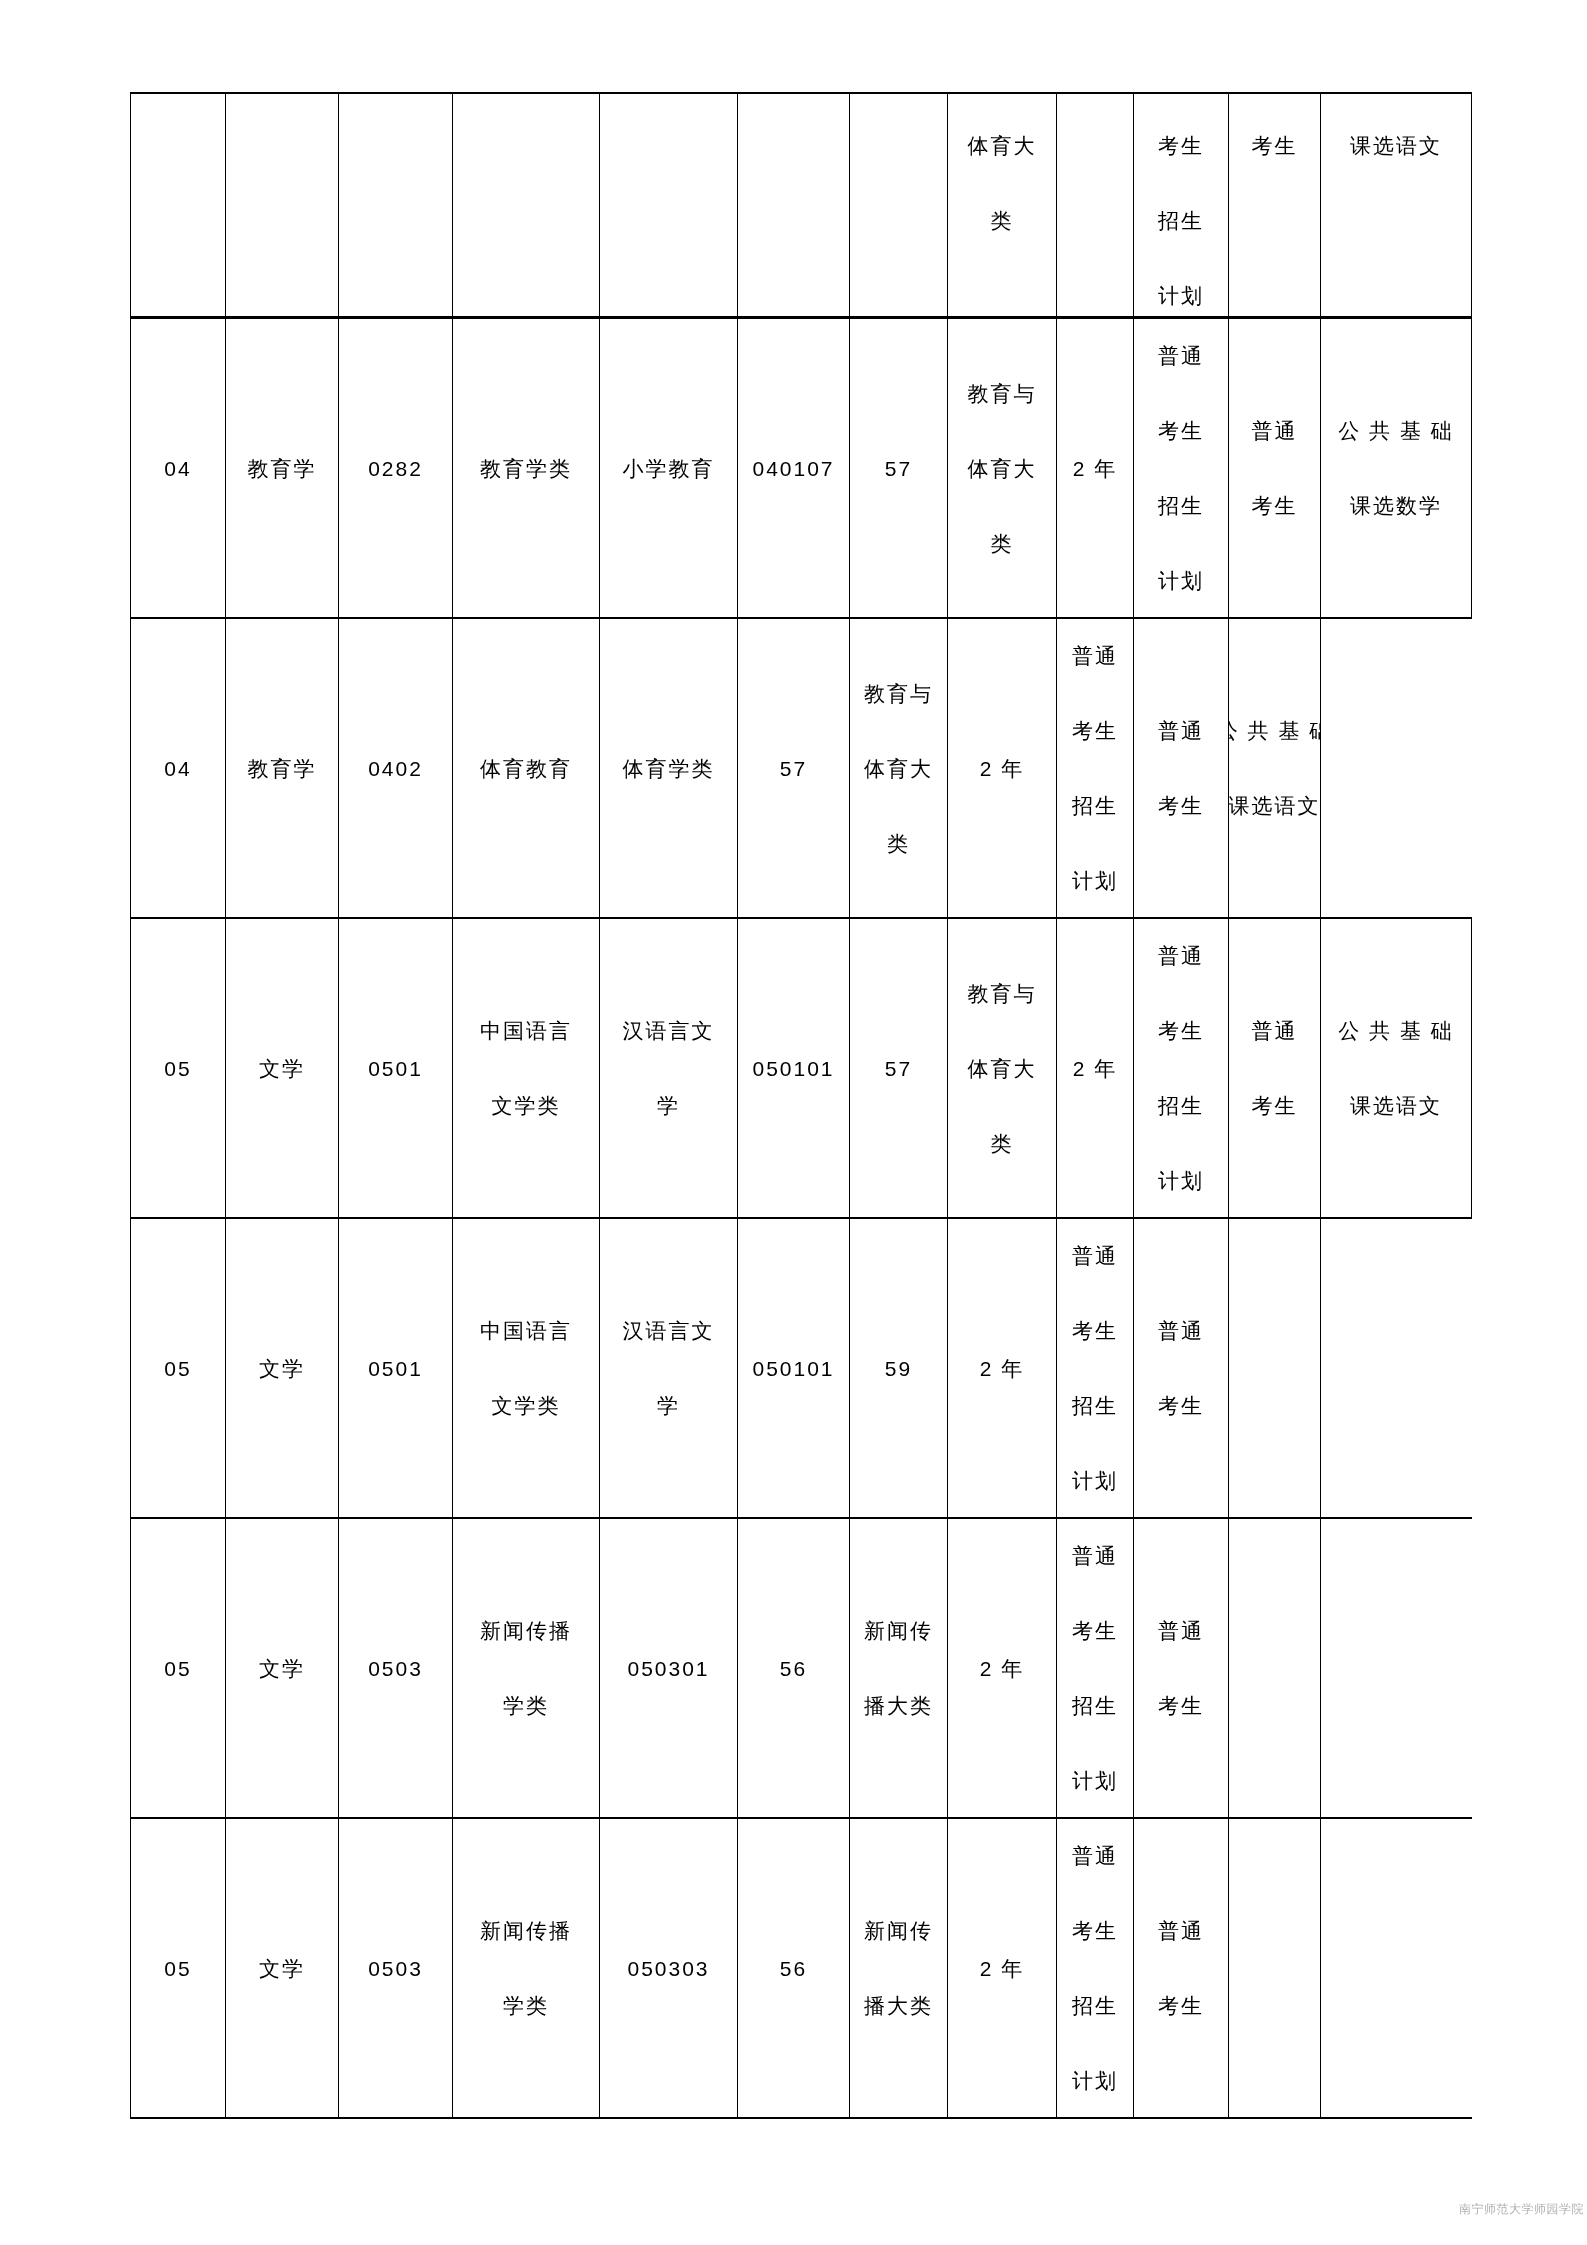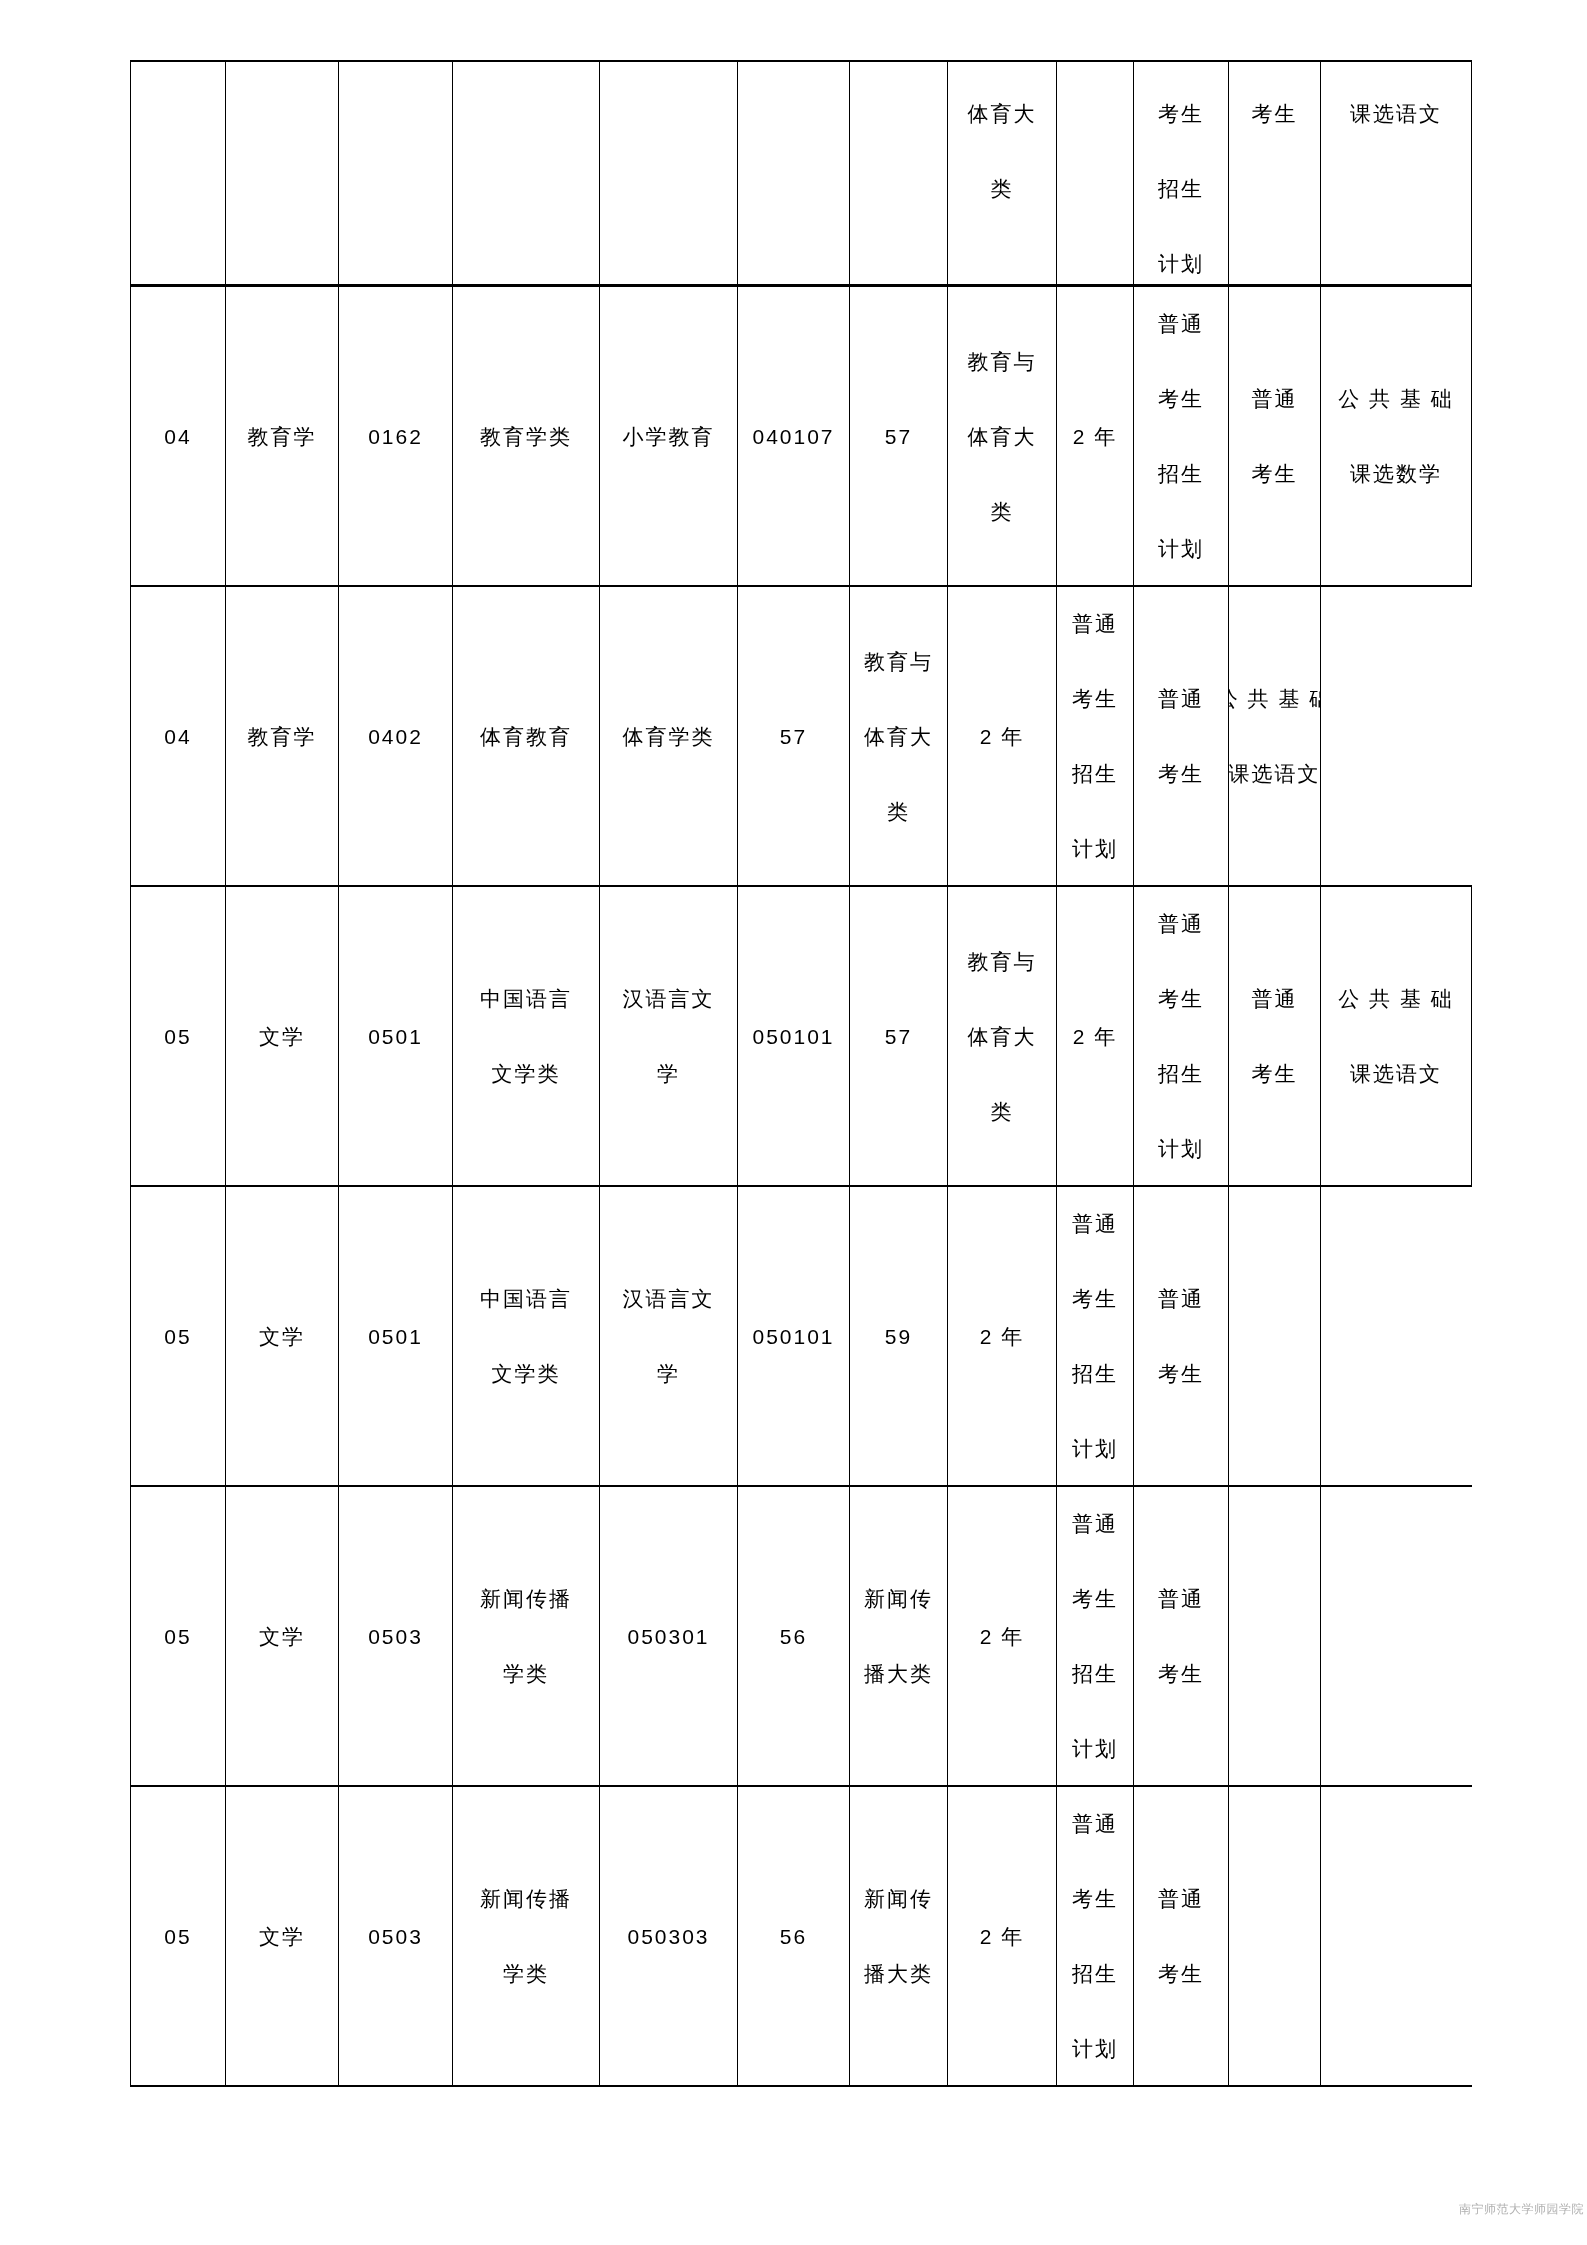--- a/index.html
+++ b/index.html
@@ -9,21 +9,21 @@
     width: 1587px;
     height: 2245px;
     background: #ffffff;
     overflow: hidden;
     font-family: "Liberation Sans", sans-serif;
     color: #000000;
   }
   #admission-table {
     position: absolute;
     left: 130px;
-    top: 60px;
+    top: 92px;
     border-top: 2px solid #000000;
     border-left: 1px solid #000000;
     width: 1342px;
   }
   .row {
     display: grid;
     grid-template-columns: 95px 113px 114px 147px 138px 112px 98px 109px 77px 95px 92px 151px;
     height: 300px;
     border-bottom: 2px solid #000000;
   }
@@ -74,21 +74,21 @@
         <div class="cell"></div>
         <div class="cell"><div class="cell-line">体育大</div><div class="cell-line">类</div></div>
         <div class="cell"></div>
         <div class="cell"><div class="cell-line">考生</div><div class="cell-line">招生</div><div class="cell-line">计划</div></div>
         <div class="cell"><div class="cell-line">考生</div></div>
         <div class="cell"><div class="cell-line">课选语文</div></div>
       </div>
       <div class="row">
         <div class="cell"><div class="cell-line">04</div></div>
         <div class="cell"><div class="cell-line">教育学</div></div>
-        <div class="cell"><div class="cell-line">0162</div></div>
+        <div class="cell"><div class="cell-line">0282</div></div>
         <div class="cell"><div class="cell-line">教育学类</div></div>
         <div class="cell"><div class="cell-line">小学教育</div></div>
         <div class="cell"><div class="cell-line">040107</div></div>
         <div class="cell"><div class="cell-line">57</div></div>
         <div class="cell"><div class="cell-line">教育与</div><div class="cell-line">体育大</div><div class="cell-line">类</div></div>
         <div class="cell"><div class="cell-line">2 年</div></div>
         <div class="cell"><div class="cell-line">普通</div><div class="cell-line">考生</div><div class="cell-line">招生</div><div class="cell-line">计划</div></div>
         <div class="cell"><div class="cell-line">普通</div><div class="cell-line">考生</div></div>
         <div class="cell"><div class="cell-line">公 共 基 础</div><div class="cell-line">课选数学</div></div>
       </div>

